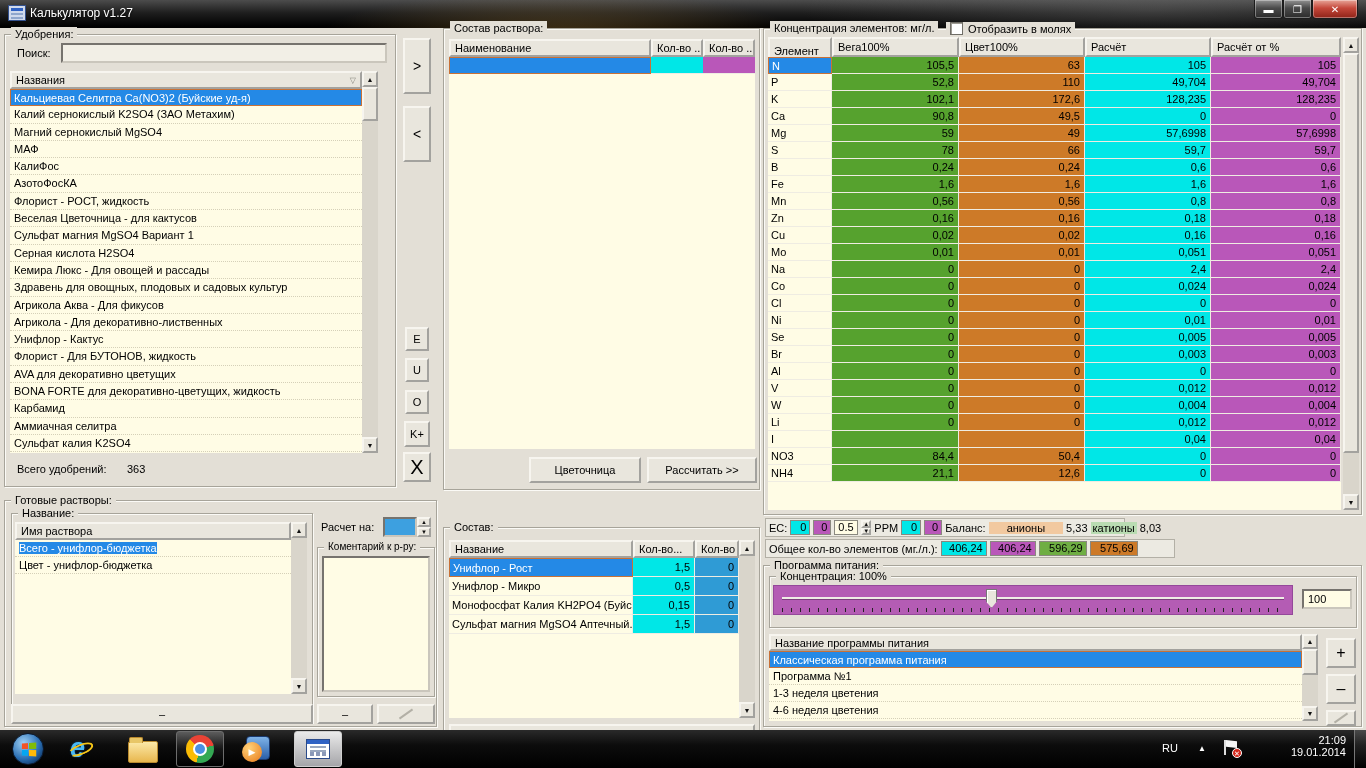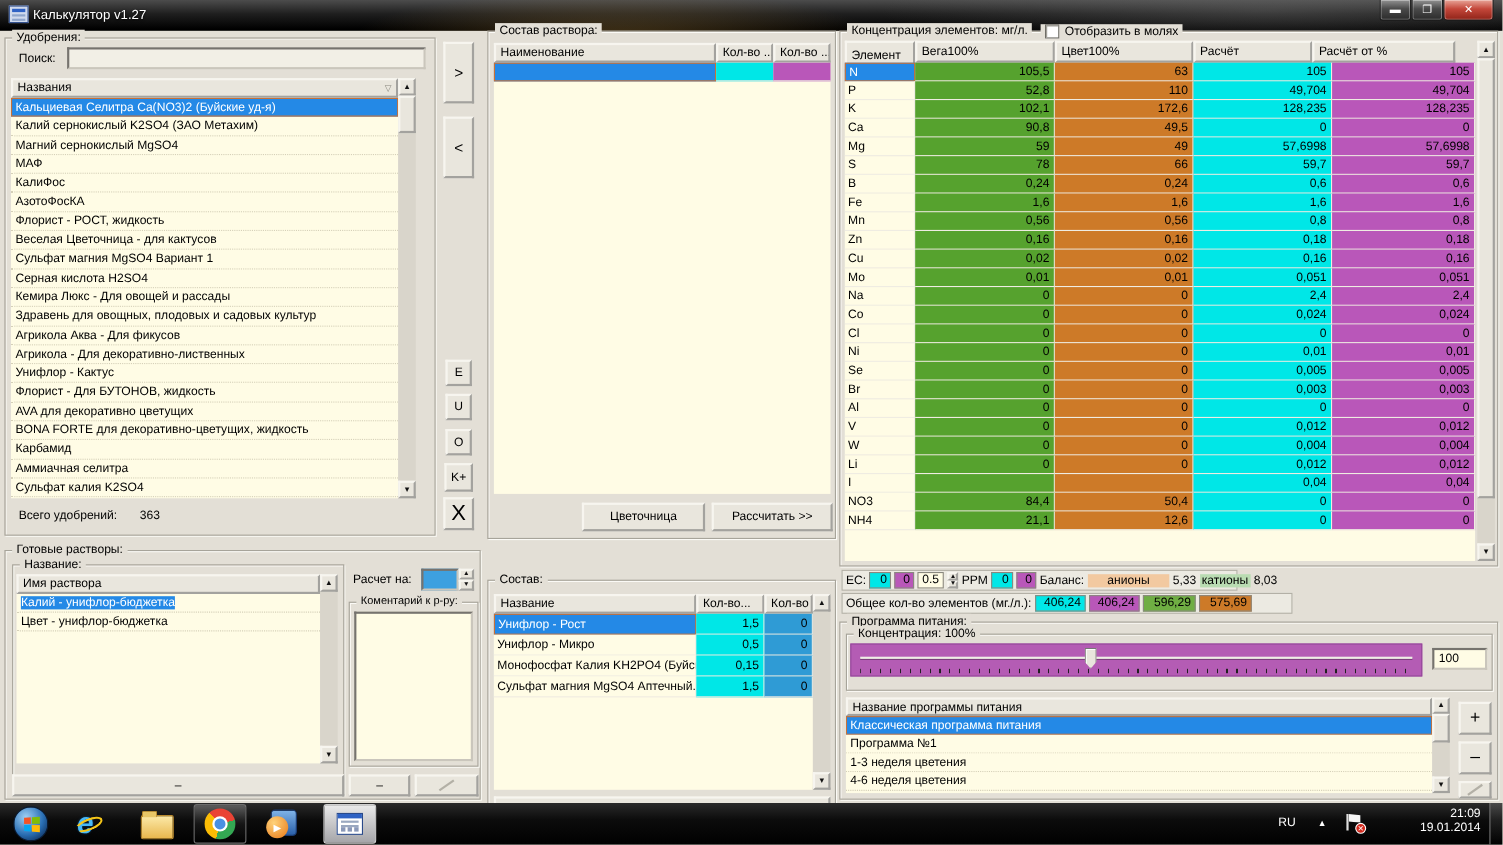--- a/index.html
+++ b/index.html
@@ -185,21 +185,21 @@
 <div class="grp" style="left:763px;top:28px;width:599px;height:487px">
   <span class="glabel">Концентрация элементов: мг/л.</span>
   <div class="abs" style="left:182px;top:-7px;background:#e3dfd6;padding:0 4px;display:flex;align-items:center;gap:5px">
     <span class="cb"></span>
     <span>Отобразить в молях</span>
   </div>
   <div class="abs" style="left:4px;top:8px;display:flex">
     <div class="hdrcell" style="width:64px;height:28px">Элемент</div>
     <div class="hdrcell" style="width:127px;height:20px">Вега100%</div>
     <div class="hdrcell" style="width:126px;height:20px">Цвет100%</div>
-    <div class="hdrcell" style="width:108px;height:20px">Расчёт</div>
+    <div class="hdrcell" style="width:126px;height:20px">Расчёт</div>
     <div class="hdrcell" style="width:130px;height:20px">Расчёт от %</div>
   </div>
   <div class="abs" id="concRows" style="left:4px;top:28px;width:573px">
       <div class="crow">
         <div class="ccell cel sel">N</div>
         <div class="ccell vega">105,5</div>
         <div class="ccell cvet">63</div>
         <div class="ccell calc">105</div>
         <div class="ccell pct">105</div>
       </div>
@@ -436,21 +436,21 @@
       <span class="diag"></span>
     </div>
 </div>
 
 <div class="grp" style="left:4px;top:500px;width:433px;height:227px">
   <span class="glabel">Готовые растворы:</span>
   <div class="grp" style="left:6px;top:12px;width:302px;height:210px">
     <span class="glabel">Название:</span>
     <div class="abs hdrcell" style="left:3px;top:8px;width:276px;height:18px">Имя раствора</div>
     <div class="abs yellow" id="solList" style="left:3px;top:26px;width:276px;height:154px;overflow:hidden">
-        <div class="srow"><span class="txtsel">Калий - унифлор-бюджетка</span></div>
+        <div class="srow"><span class="txtsel">Всего - унифлор-бюджетка</span></div>
         <div class="srow"><span>Цвет - унифлор-бюджетка</span></div>
       </div>
     <div class="abs strack" style="left:279px;top:8px;width:16px;height:172px">
       <div class="sarr" style="height:16px">▲</div>
       <div class="sarr abs" style="left:0;bottom:0;width:16px;height:16px">▼</div>
     </div>
   </div>
   <div class="abs btn bold" style="left:6px;top:203px;width:302px;height:20px">–</div>
   <span class="abs" style="left:316px;top:20px">Расчет на:</span>
   <div class="abs" style="left:378px;top:16px;display:flex">

